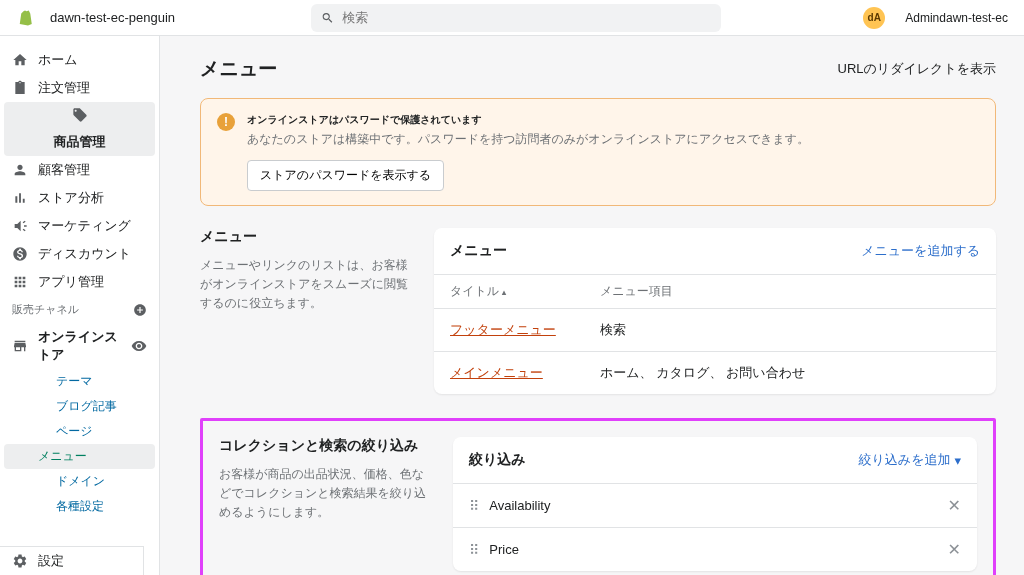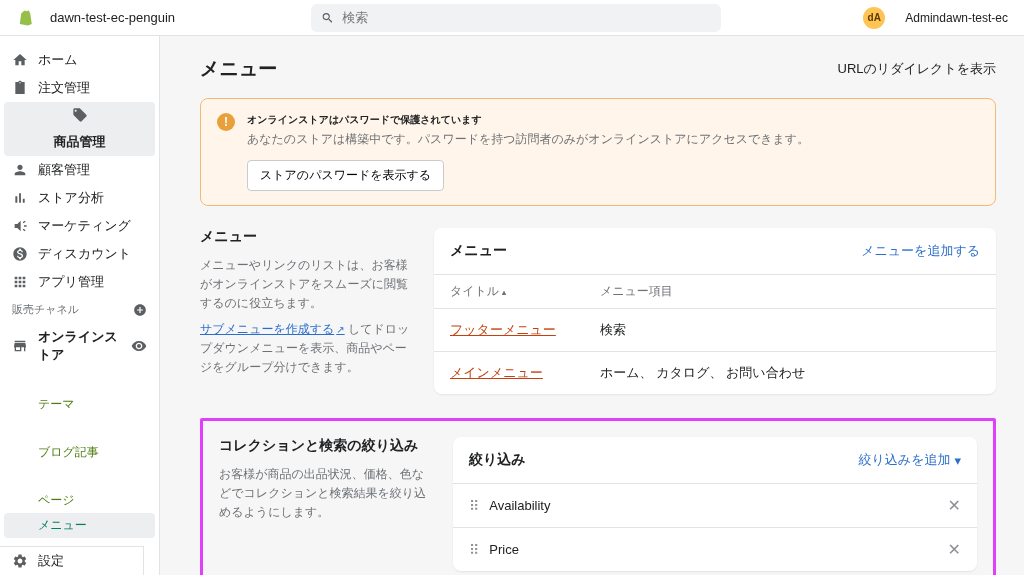--- a/index.html
+++ b/index.html
@@ -12,21 +12,21 @@
 .topbar-spacer { flex: 1; }
 .avatar { width: 22px; height: 22px; border-radius: 50%; background: #ffc453; color: #5c3900; font-size: 10px; font-weight: 600; display: flex; align-items: center; justify-content: center; }
 .user-name { font-size: 12px; margin-left: 4px; }
 
 .layout { display: flex; height: calc(100vh - 36px); justify-content: flex-end; }
 .sidebar { width: 160px; background: #fff; border-right: 1px solid #e1e3e5; padding: 10px 0; overflow-y: auto; }
 .nav-item { display: flex; align-items: center; gap: 10px; padding: 5px 12px; font-size: 13px; cursor: pointer; color: #202223; }
 .nav-item.active { background: #edeeef; font-weight: 600; border-radius: 4px; margin: 0 4px; padding: 5px 8px; flex-direction: column; }
 .nav-item .icon { width: 16px; height: 16px; flex-shrink: 0; }
 .nav-section-label { padding: 6px 12px; font-size: 11px; color: #6d7175; display: flex; align-items: center; justify-content: space-between; }
-.sub-item { padding: 4px 12px 4px 38px; font-size: 12px; color: #4d7c0f; cursor: pointer; margin-top: 23px; }
+.sub-item { padding: 4px 12px 4px 56px; font-size: 12px; color: #0369a1; cursor: pointer; }
 .sub-item.selected { background: #edeeef; color: #008060; font-weight: 500; border-radius: 4px; margin: 0 4px; padding: 4px 8px 4px 34px; }
 .sidebar-bottom { position: fixed; bottom: 0; left: 0; width: 144px; background: #fff; border-top: 1px solid #e1e3e5; border-right: 1px solid #e1e3e5; }
 
 .main { flex: 1; padding: 20px 28px 20px 40px; overflow-y: auto; }
 .page-header { display: flex; justify-content: space-between; align-items: center; margin-bottom: 16px; }
 .page-title { font-size: 19px; font-weight: 600; }
 .redirect-link { font-size: 13px; color: #202223; }
 
 .banner { background: #fff5ea; border: 1px solid #f1b878; border-radius: 8px; padding: 14px 16px; margin-bottom: 22px; display: flex; gap: 12px; }
 .banner-icon { width: 18px; height: 18px; border-radius: 50%; background: #e8a13a; color: #fff; font-size: 12px; font-weight: 700; display: flex; align-items: center; justify-content: center; flex-shrink: 0; }
@@ -179,23 +179,20 @@
         <div class="banner-title">オンラインストアはパスワードで保護されています</div>
         <div class="banner-body">あなたのストアは構築中です。パスワードを持つ訪問者のみがオンラインストアにアクセスできます。</div>
         <button class="banner-btn">ストアのパスワードを表示する</button>
       </div>
     </div>
 
     <div class="section-row">
       <div class="section-left">
         <h3>メニュー</h3>
         <p>メニューやリンクのリストは、お客様がオンラインストアをスムーズに閲覧するのに役立ちます。</p>
-        <p style="margin-top:6px">
-          <a class="ext-icon">サブメニューを作成する</a><span> してドロップダウンメニューを表示、商品やページをグループ分けできます。</span>
-        </p>
       </div>
       <div class="section-right">
         <div class="card">
           <div class="card-header">
             <h3>メニュー</h3>
             <button class="link-btn">メニューを追加する</button>
           </div>
           <div class="table-head">
             <div class="col-title sort-caret">タイトル</div>
             <div class="col-items">メニュー項目</div>

